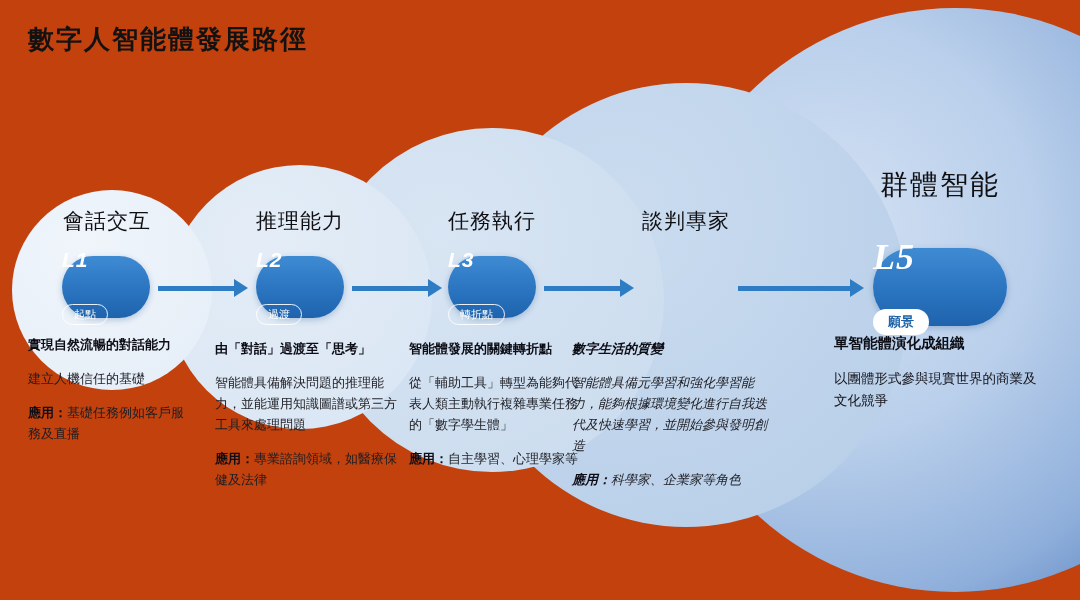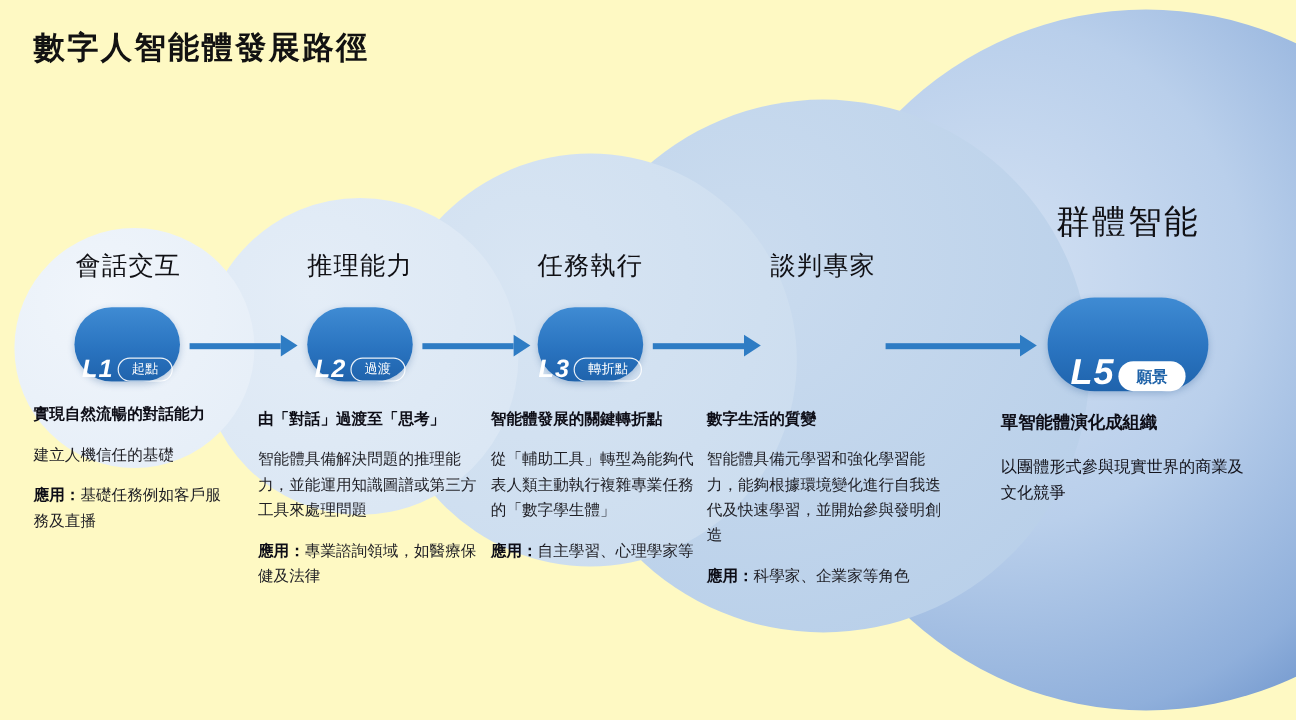--- a/index.html
+++ b/index.html
@@ -1,17 +1,17 @@
 <!DOCTYPE html>
 <html><head>
 <meta charset="utf-8">
 <style>
   html,body{margin:0;padding:0;background:#fff;}
   .canvas{
-    position:relative;width:1080px;height:600px;background:#fef9c3;
+    position:relative;width:1080px;height:600px;background:#c2410c;
     overflow:hidden;font-family:"Liberation Serif","DejaVu Serif",serif;
   }
   
   .circle{position:absolute;border-radius:50%;}
   .c1{left:12px;top:190px;width:200px;height:200px;z-index:5;
       background:radial-gradient(circle at 35% 30%, #f0f5fb 0%, #e4edf7 100%);}
   .c2{left:168px;top:165px;width:264px;height:264px;z-index:4;
       background:radial-gradient(circle at 35% 30%, #e4edf7 0%, #d8e5f3 100%);}
   .c3{left:320px;top:128px;width:344px;height:344px;z-index:3;
       background:radial-gradient(circle at 35% 30%, #d8e5f3 0%, #c9dbee 100%);}
@@ -29,54 +29,54 @@
            text-align:center;letter-spacing:1px;}
   .hd1{left:26px;top:207px;width:162px;}
   .hd2{left:212px;top:207px;width:176px;}
   .hd3{left:406px;top:207px;width:172px;}
   .hd4{left:600px;top:207px;width:172px;}
   .hd5{left:838px;top:166px;width:204px;font-size:28px;letter-spacing:2px;}
   
   .pill{
     position:absolute;z-index:10;width:88px;height:62px;border-radius:32px;
     background:linear-gradient(180deg,#3f8bd3 0%,#2a74c0 55%,#1f63ac 100%);
-    display:flex;flex-direction:row;align-items:flex-end;justify-content:center;gap:3px;
+    display:flex;flex-direction:column;align-items:flex-start;justify-content:center;gap:3px;
     box-shadow:0 2px 6px rgba(30,80,140,.28);
   }
   .pl1{left:62px;top:256px;}
   .pl2{left:256px;top:256px;}
   .pl3{left:448px;top:256px;}
   .pl4{left:642px;top:256px;}
   .pl5{left:873px;top:248px;width:134px;height:78px;border-radius:40px;}
   .badge{
     font-family:"Liberation Sans","DejaVu Sans",sans-serif;
     font-style:italic;font-weight:800;font-size:21px;color:#fff;line-height:1;letter-spacing:1px;
   }
-  .pl5 .badge{font-size:30px;}
+  .pl5 .badge{font-size:36px;font-family:Liberation Serif, serif;}
   .stage{
     border:1px solid rgba(255,255,255,.9);border-radius:999px;
     padding:1px 11px;font-size:11px;color:#fff;line-height:1.5;white-space:nowrap;margin-top:31px;
   }
   .pl5 .stage{background:#fff;border:none;color:#1e62a8;font-weight:bold;font-size:13px;padding:3px 15px;}
   
   .arrow{position:absolute;z-index:10;top:279px;height:18px;display:flex;align-items:center;}
   .a1{left:158px;width:90px;}
   .a2{left:352px;width:90px;}
   .a3{left:544px;width:90px;}
   .a4{left:738px;width:126px;}
   .arrow .shaft{flex:1;height:5px;background:#2e7cc4;}
   .arrow .head{width:0;height:0;border-left:14px solid #2e7cc4;
                border-top:9px solid transparent;border-bottom:9px solid transparent;}
   
   .textcol{position:absolute;z-index:10;font-size:13px;line-height:1.62;color:#1e1e24;}
   .tc1{left:28px;top:334px;width:164px;}
   .tc2{left:215px;top:338px;width:182px;}
   .tc3{left:409px;top:338px;width:180px;}
-  .tc4{left:589px;top:338px;width:198px;}
-  .tc5{left:834px;top:342px;width:208px;font-size:13.5px;color:#14141c;}
+  .tc4{left:572px;top:338px;width:198px;font-style:italic;}
+  .tc5{left:834px;top:332px;width:208px;font-size:13.5px;color:#14141c;}
   .textcol .hl{font-weight:bold;color:#0d0d16;margin:0 0 13px;}
   .tc5 .hl{font-size:14.5px;}
   .textcol .bd{margin:0 0 13px;}
   .textcol .app{margin:0;}
   .textcol .app b{font-weight:bold;color:#0d0d16;}
 </style>
 </head>
 <body>
 
 <div class="canvas">

